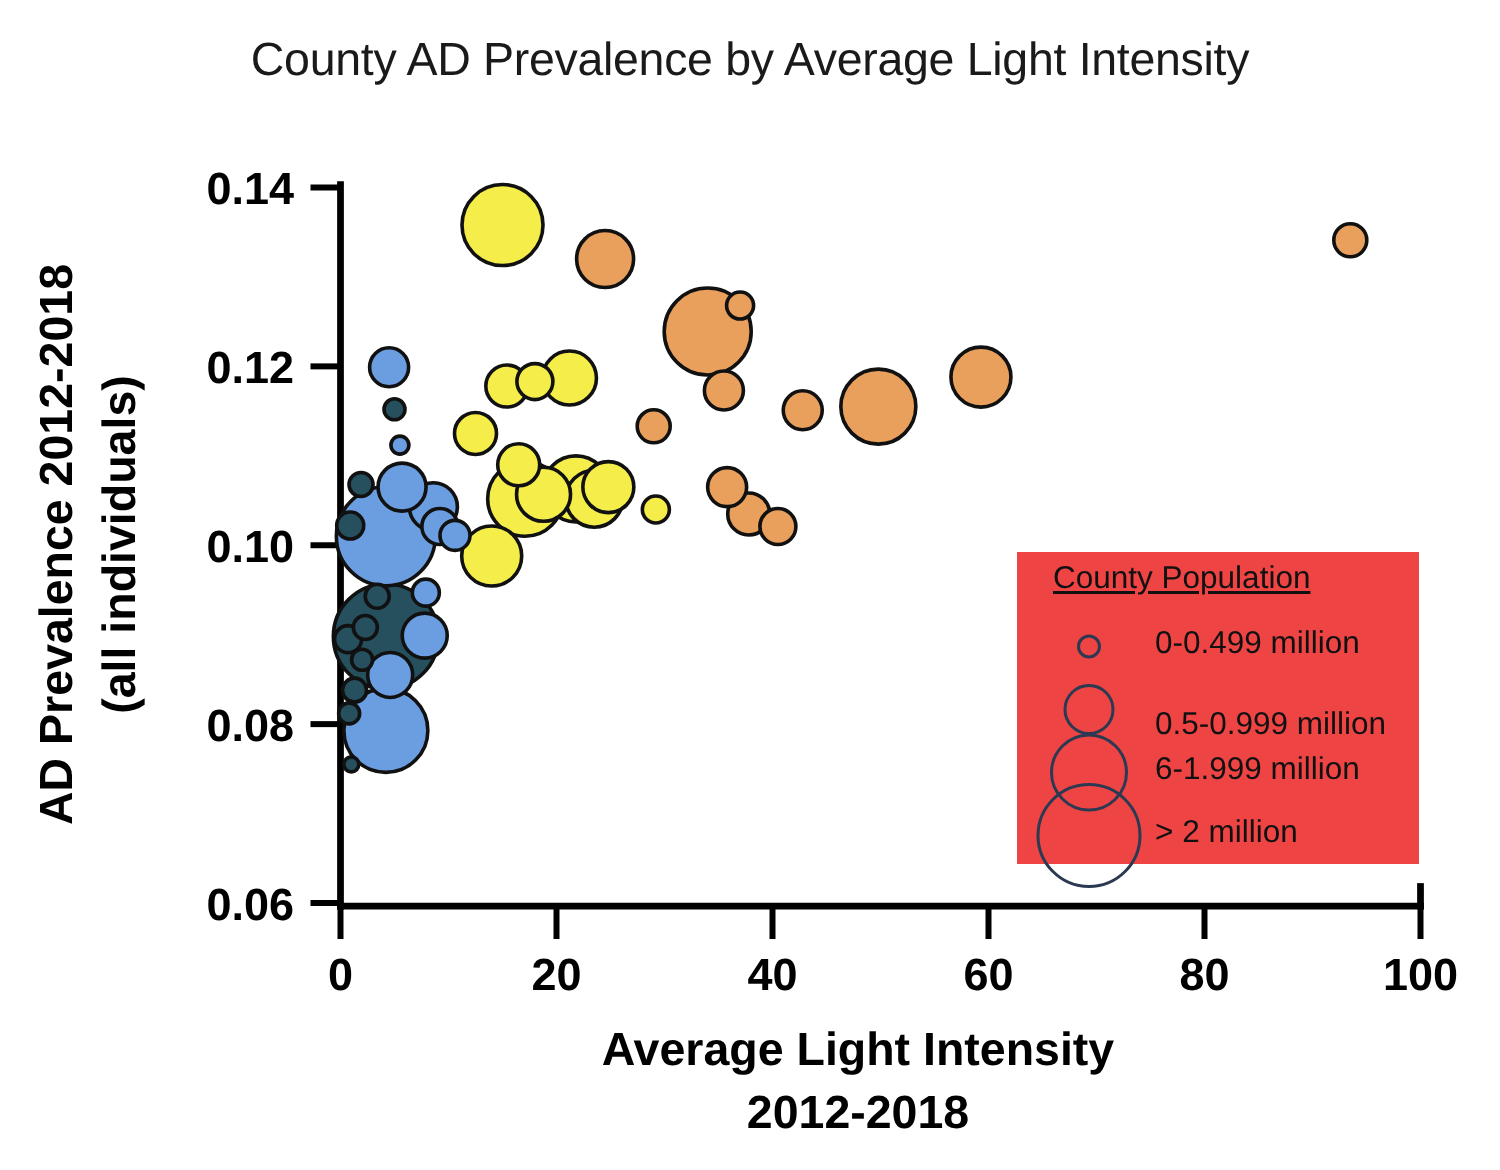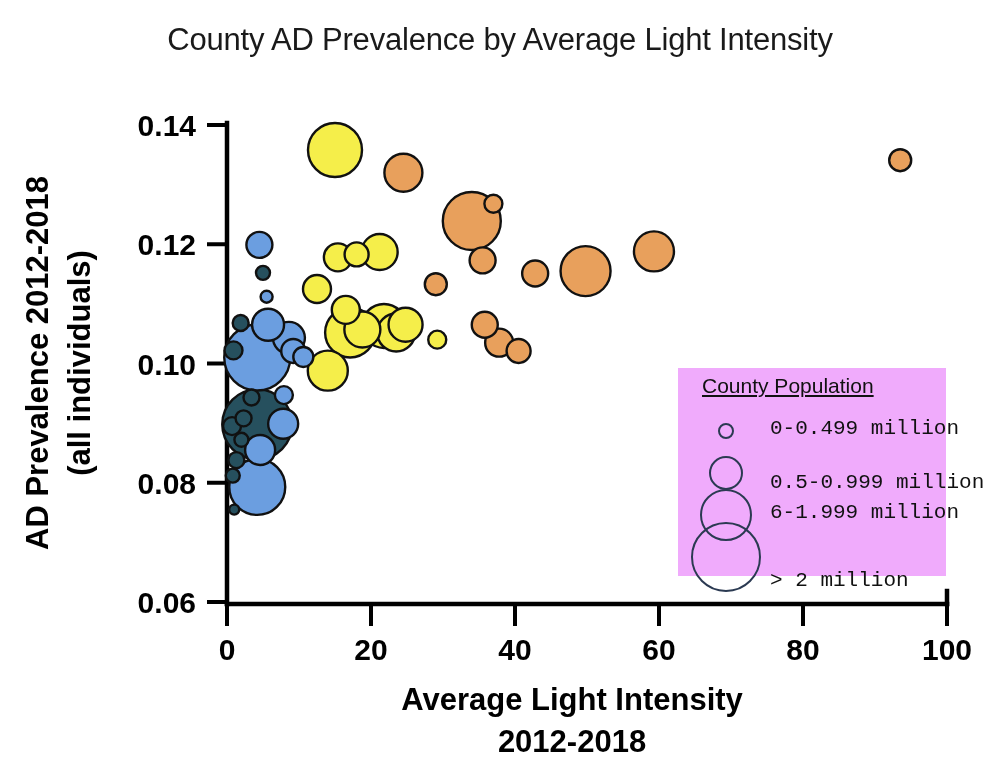--- a/index.html
+++ b/index.html
@@ -64,21 +64,21 @@
     font-size: 31px;
     font-weight: bold;
     fill: #000000;
   }
   #legend-box {
     position: absolute;
     left: 678px;
     top: 368px;
     width: 268px;
     height: 208px;
-    background: #f0abfc;
+    background: #ef4444;
     border: 0;
   }
   #legend-title {
     position: absolute;
     left: 24px;
     top: 6px;
     font-size: 21px;
     color: #111111;
     text-decoration: underline;
     font-family: "Liberation Sans", sans-serif;
@@ -94,21 +94,21 @@
     position: absolute;
     border: 2px solid #2b3a52;
     border-radius: 50%;
     background: transparent;
   }
   .legend-label {
     position: absolute;
     left: 92px;
     font-size: 21px;
     color: #111111;
-    font-family: Liberation Mono, monospace;
+    font-family: Liberation Sans, sans-serif;
     white-space: nowrap;
   }
 </style>
 </head>
 <body>
 
 <div id="stage">
 
   <div id="chart-title">County AD Prevalence by Average Light Intensity</div>
 
@@ -213,18 +213,18 @@
         <div class="legend-row" style="top: 82px;">
           <div class="legend-sym" style="width: 30px; height: 30px; left: 31px; top: 6px;"></div>
           <div class="legend-label" style="top: 21px;">0.5-0.999 million</div>
         </div>
         <div class="legend-row" style="top: 124px;">
           <div class="legend-sym" style="width: 48px; height: 48px; left: 22px; top: -3px;"></div>
           <div class="legend-label" style="top: 9px;">6-1.999 million</div>
         </div>
         <div class="legend-row" style="top: 166px;">
           <div class="legend-sym" style="width: 66px; height: 66px; left: 13px; top: -12px;"></div>
-          <div class="legend-label" style="top: 9px; margin-top: 26px;">&gt; 2 million</div>
+          <div class="legend-label" style="top: 9px;">&gt; 2 million</div>
         </div>
       </div>
   </div>
 
 </div>
 
 </body></html>

